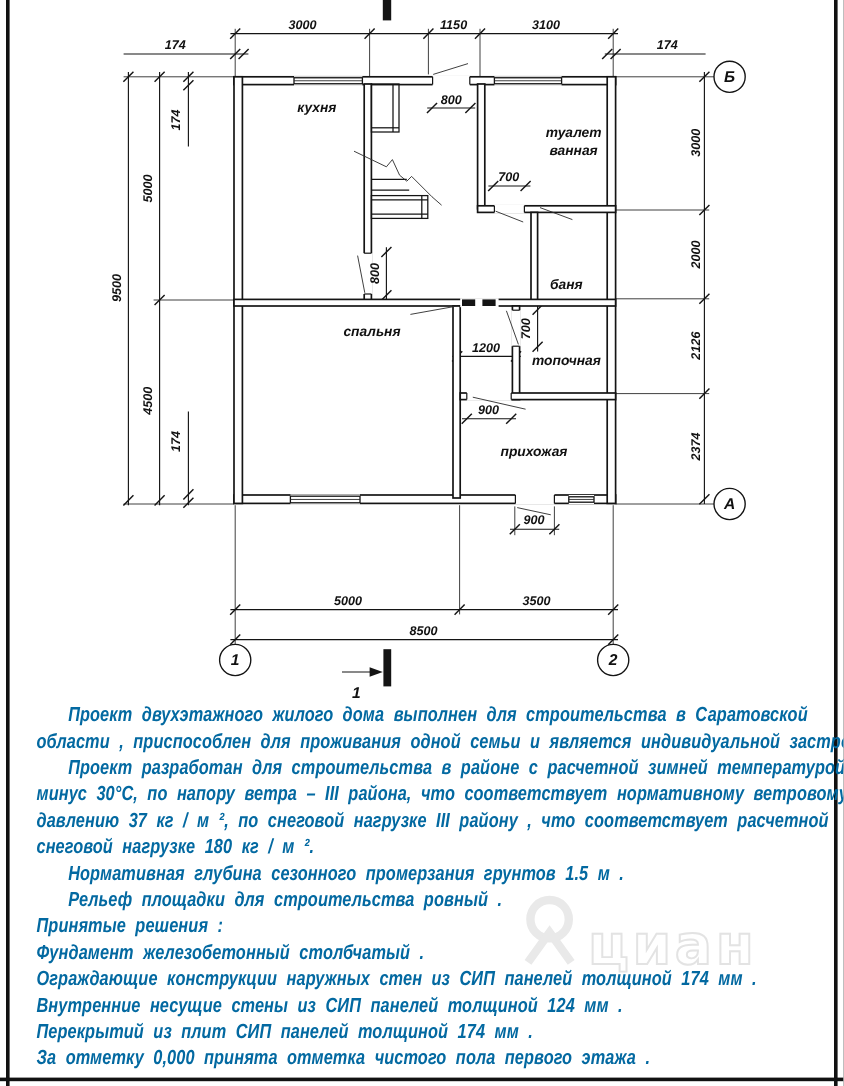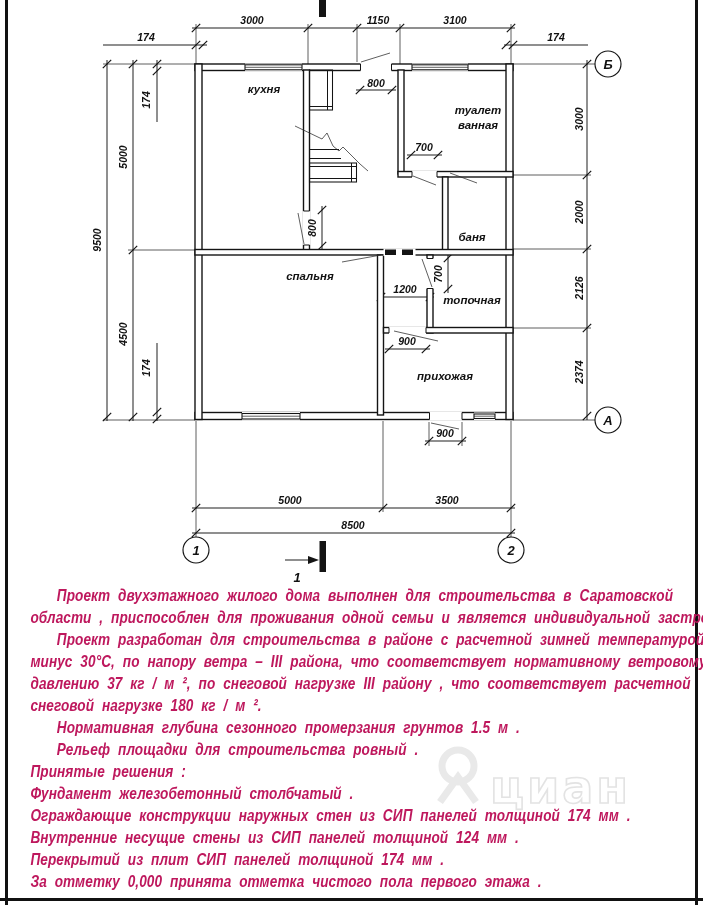--- a/index.html
+++ b/index.html
@@ -25,21 +25,21 @@
   .axc   { fill:#fff; stroke:#141414; stroke-width:1.15; }
 
   text.lab  { font:italic 700 10.5px "Liberation Sans", sans-serif; fill:#111; text-anchor:middle; }
   text.room { font:italic 700 11.5px "Liberation Sans", sans-serif; fill:#111; text-anchor:middle; }
   text.ax   { font:italic 700 13px "Liberation Sans", sans-serif; fill:#111; text-anchor:middle; }
 
   .wm { position:absolute; left:428px; top:730px; }
   .wm text { font:700 46px "DejaVu Sans", sans-serif; letter-spacing:3px;
              fill:none; stroke:#e3e3e3; stroke-width:1.6; }
 
-  .notes { position:absolute; left:0; top:586px; width:703px; color:#be185d; }
+  .notes { position:absolute; left:0; top:586px; width:703px; color:#0369a1; }
   .nl { height:22px; line-height:22px; white-space:nowrap;
         font:italic 700 17px "Liberation Sans", sans-serif;
         word-spacing:5px; letter-spacing:0.1px;
         transform:scaleX(0.8); transform-origin:0 50%;
         padding-left:38px; }
   .nl.ind { padding-left:71px; }
 </style>
 </head>
 <body>
 

